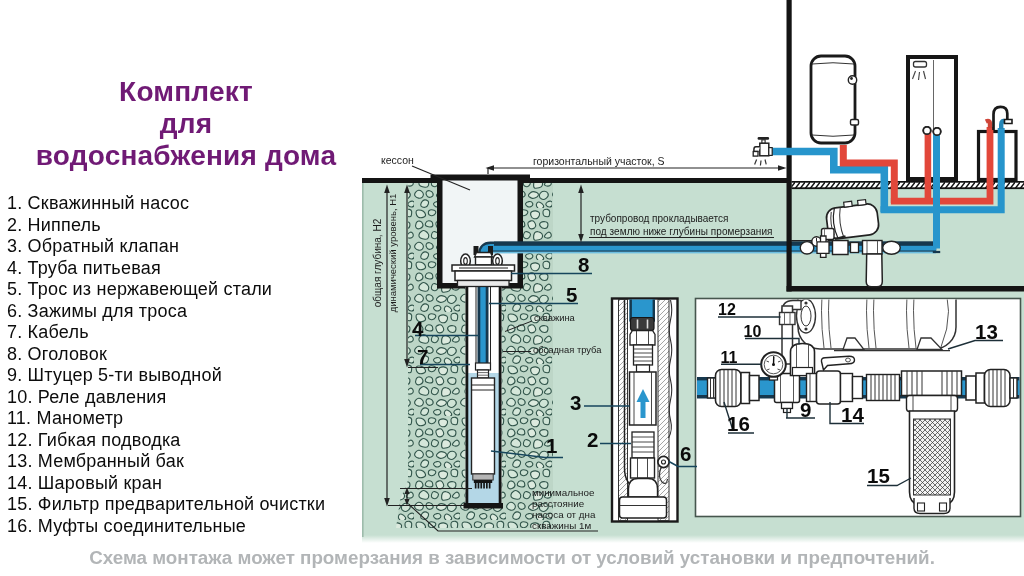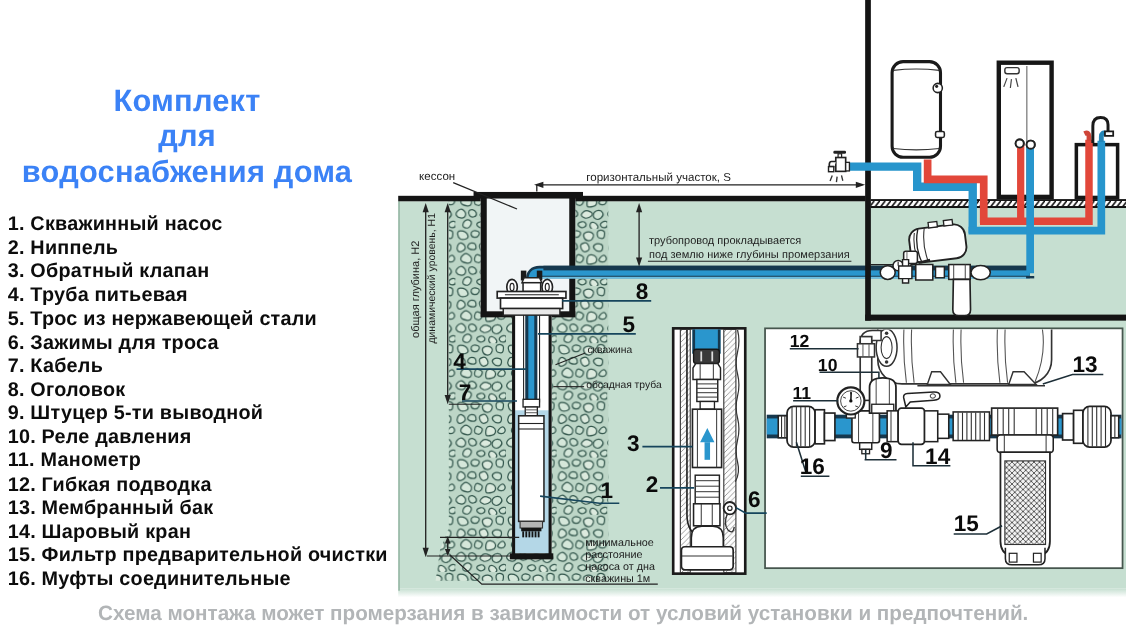--- a/index.html
+++ b/index.html
@@ -1,20 +1,20 @@
 <!DOCTYPE html>
 <html><head>
 <meta charset="utf-8">
 <style>
 html,body{margin:0;padding:0}
 .page{position:relative;width:1024px;height:576px;background:#fff;overflow:hidden;
   font-family:"Liberation Sans",sans-serif}
-.title{position:absolute;left:0;top:76px;width:340px;text-align:center;
-  font-weight:bold;font-size:28px;line-height:32px;color:#3b82f6;letter-spacing:.2px}
-.plist{position:absolute;left:7px;top:193px;font-weight:bold;font-size:18px;
+.title{position:absolute;left:16px;top:76px;width:340px;text-align:center;
+  font-weight:bold;font-size:28px;line-height:32px;color:#701a75;letter-spacing:.2px}
+.plist{position:absolute;left:7px;top:193px;font-weight:normal;font-size:18px;
   line-height:21.5px;color:#0c0c0c;white-space:nowrap;letter-spacing:.2px}
 .caption{position:absolute;left:0;top:547px;width:1024px;text-align:center;
   font-weight:bold;font-size:18.8px;color:#b2b5b7;letter-spacing:0}
 svg{position:absolute;left:0;top:0}
 </style>
 </head>
 <body>
 <div class="page">
 
 <div class="title">Комплект<br>для<br>водоснабжения дома</div>

